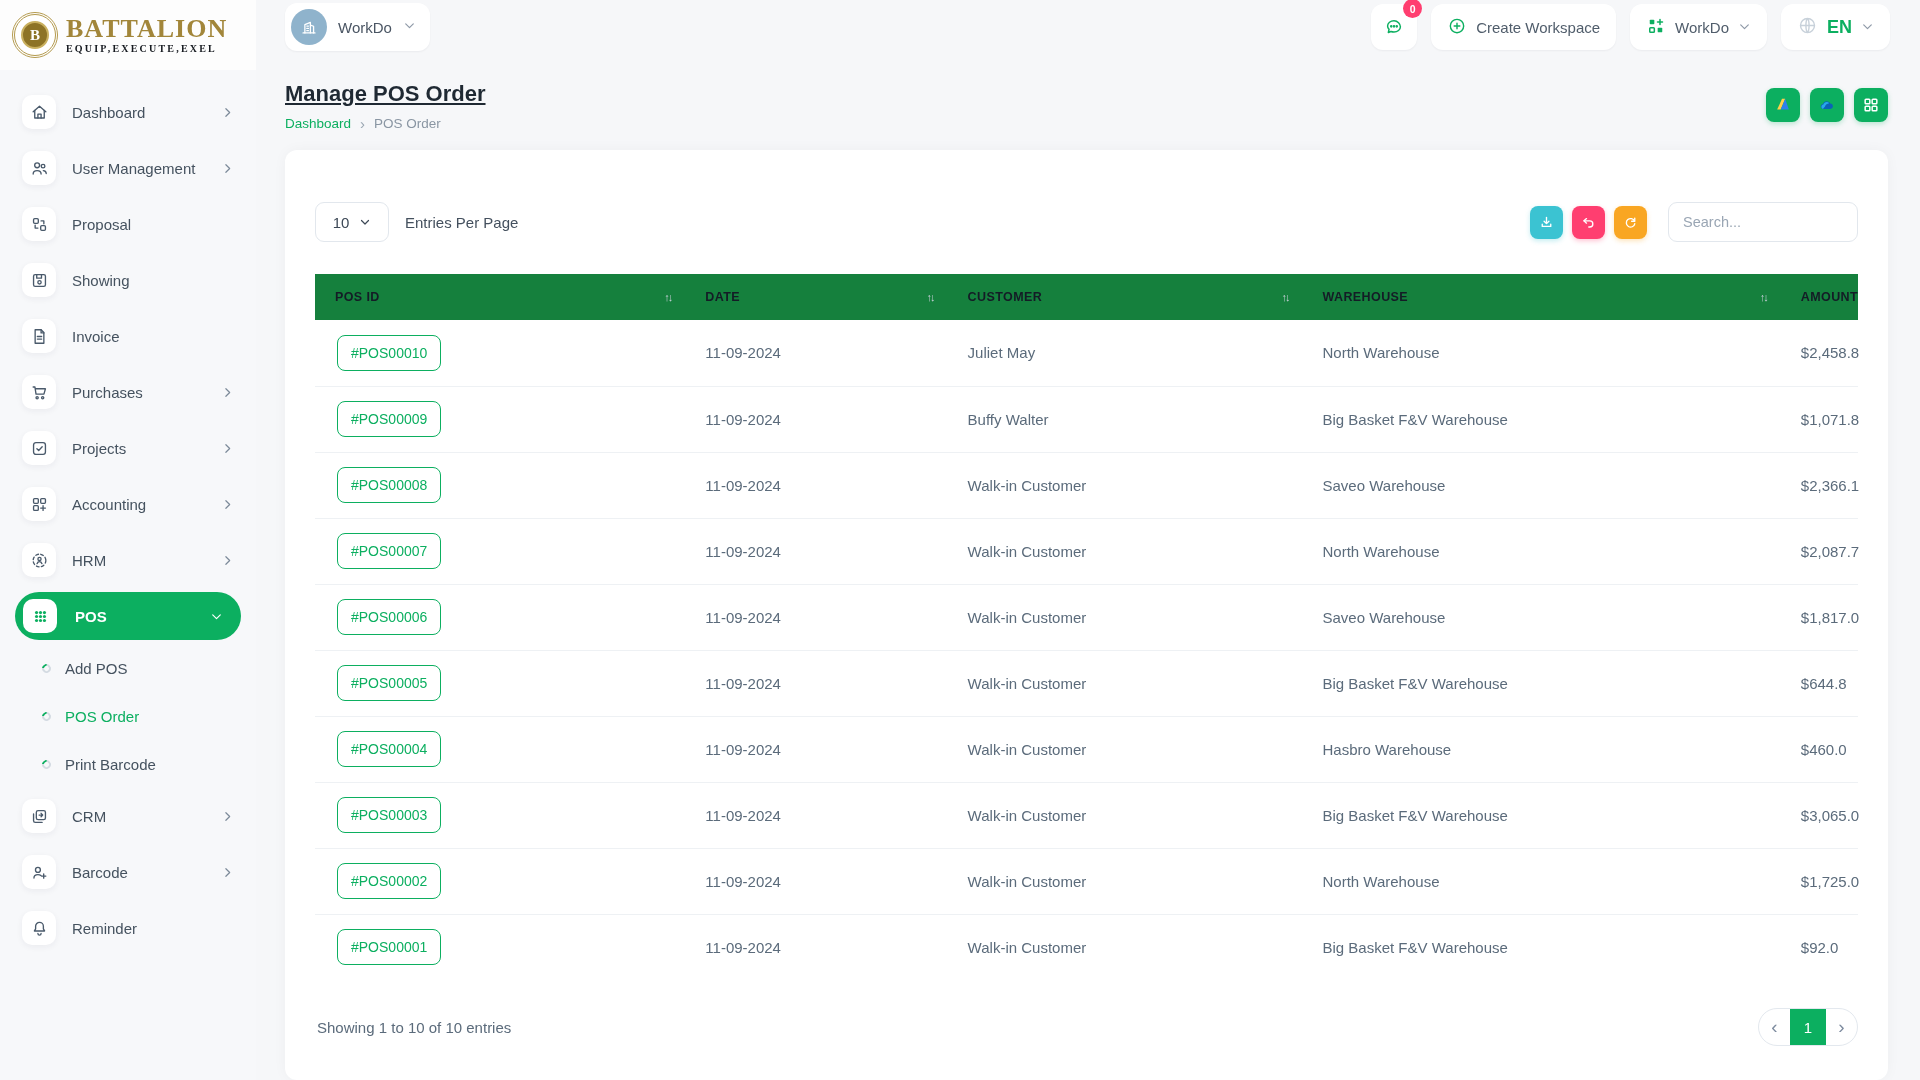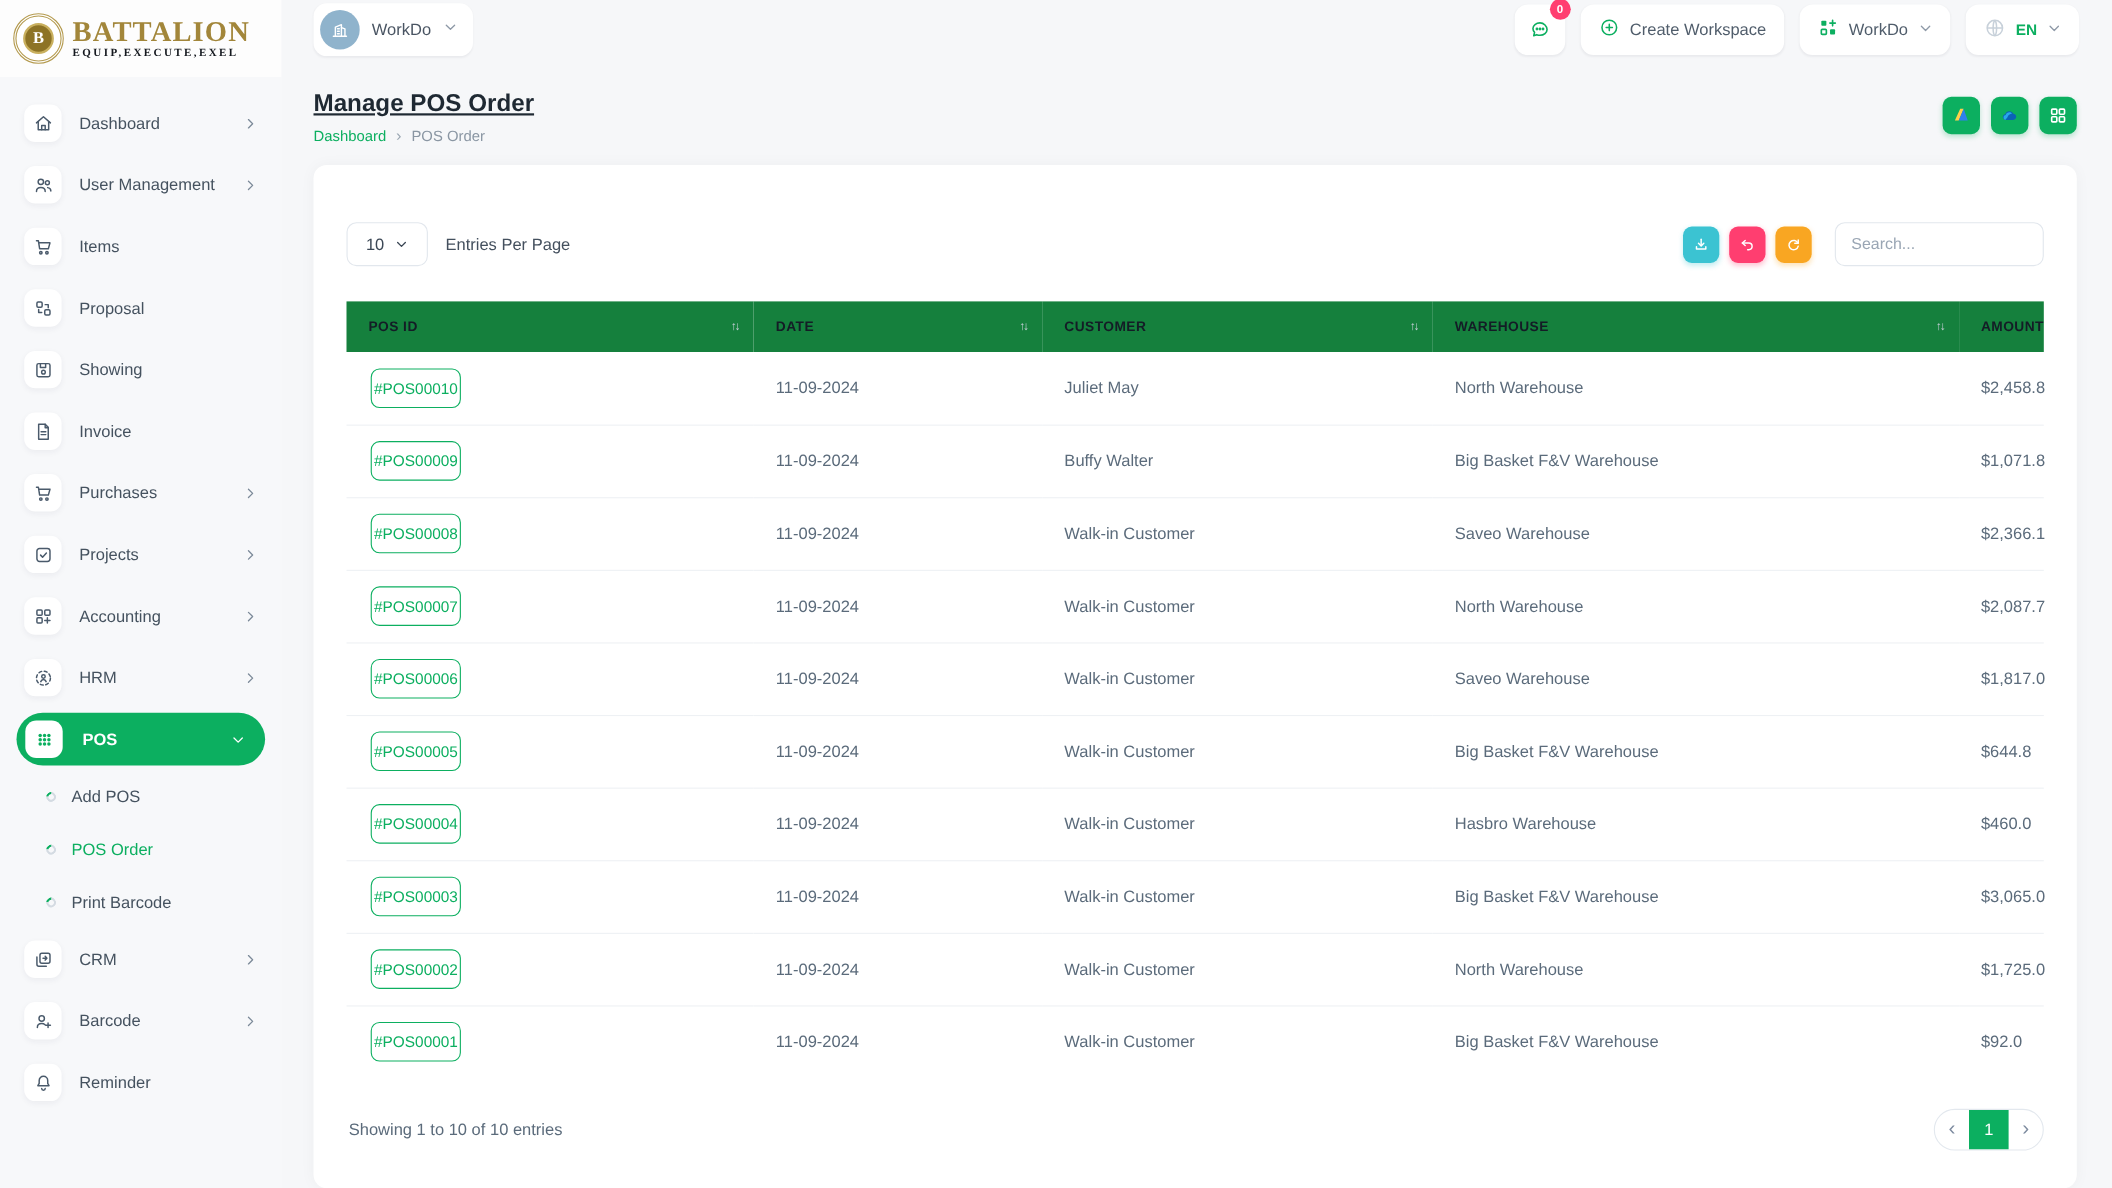--- a/index.html
+++ b/index.html
@@ -38,21 +38,21 @@
   .main { flex:1; display:flex; flex-direction:column; }
   .topbar { height:70px; display:flex; align-items:center; padding:0 30px 0 29px; }
   .pill { background:#fff; border-radius:12px; box-shadow:0 1px 2px rgba(16,24,40,.05); display:flex; align-items:center; cursor:pointer; }
   .ws-chip { height:48px; padding:5px 14px 5px 6px; gap:11px; }
   .avatar { width:36px; height:36px; border-radius:50%; background:#8fb3cc; display:flex; align-items:center; justify-content:center; }
   .chip-label { font-size:15px; color:#4a5563; font-weight:500; }
   .topbar-right { margin-left:auto; display:flex; align-items:center; gap:14px; }
   .icon-btn { width:46px; height:46px; border-radius:12px; justify-content:center; position:relative; }
   .badge { position:absolute; top:-5px; right:-5px; min-width:19px; height:19px; border-radius:10px; background:#ff3e70; color:#fff; font-size:10.5px; font-weight:700; display:flex; align-items:center; justify-content:center; padding:0 5px; }
   .tb-pill { height:46px; padding:0 16px; gap:9px; font-size:15px; color:#505d6b; font-weight:500; }
-  .lang-label { color:#0caf60; font-weight:700; font-size:14px; }
+  .lang-label { color:#0caf60; font-weight:700; font-size:18px; }
 
   .content { padding:26px 32px 0 29px; }
   .page-head { display:flex; align-items:center; }
   .page-title { font-size:22px; font-weight:700; color:#1f2933; line-height:28px;text-decoration:underline; }
   .crumb { margin-top:8px; display:flex; align-items:center; gap:9px; font-size:13.5px; }
   .crumb-home { color:#0caf60; cursor:pointer; }
   .crumb-sep { color:#9aa6b2; font-size:15px; line-height:13px; }
   .crumb-cur { color:#8a96a3; }
   .head-actions { margin-left:auto; display:flex; gap:10px; align-self:flex-start; margin-top:8px; }
   .ga-btn { width:34px; height:34px; border-radius:8px; background:#0caf60; display:flex; align-items:center; justify-content:center; cursor:pointer; box-shadow:0 2px 5px rgba(12,175,96,.25); }
@@ -75,21 +75,21 @@
   table { width:100%; border-collapse:collapse; margin-top:32px; table-layout:fixed; }
   col.c1{width:24%;} col.c2{width:17%;} col.c3{width:23%;} col.c4{width:31%;} col.c5{width:5%;}
   thead tr { background:#15803d; height:46px; }
   th { text-align:left; font-size:12.5px; font-weight:700; color:#141c26; letter-spacing:.4px; padding:0 0 0 20px; }
   .th-flex { display:flex; align-items:center; }
   .sort { margin-left:auto; margin-right:14px; color:#c7cfd8; font-size:11px; letter-spacing:-2px; font-weight:400; }
   tbody tr { height:66px; border-top:1px solid #eef1f4; }
   tbody tr:first-child { border-top:none; }
   td { font-size:15px; color:#5b6b7b; padding-left:20px; white-space:nowrap; }
   td.c-pos { padding-left:22px; }
-  .pos-pill { display:inline-flex; align-items:center; justify-content:center; padding:9px 2px; border:1.5px solid #0caf60; color:#0caf60; border-radius:8px; font-size:14px; background:#fff; cursor:pointer; }
+  .pos-pill { display:inline-flex; align-items:center; justify-content:center; padding:9px 13px; border:1.5px solid #0caf60; color:#0caf60; border-radius:8px; font-size:14px; background:#fff; cursor:pointer; }
 
   .card-footer { margin-top:28px; display:flex; align-items:center; }
   .showing { font-size:15px; color:#5b6b7b; padding-left:2px; }
   .pager { margin-left:auto; display:flex; height:38px; border:1px solid #e3e8ee; border-radius:20px; overflow:hidden; background:#fff; }
   .pg-btn { width:31px; display:flex; align-items:center; justify-content:center; color:#7d8b9f; font-size:19px; cursor:pointer; }
   .pg-page { width:36px; background:#0caf60; color:#fff; font-size:15px; display:flex; align-items:center; justify-content:center; }
 </style>
 </head>
 <body>
 
@@ -134,30 +134,20 @@
             </svg>
         </span>
         <span class="nav-label">User Management</span>
         <span class="nav-chev">
             <svg viewBox="0 0 24 24" fill="none" stroke="#7c8a99" stroke-width="2.2" stroke-linecap="round" stroke-linejoin="round">
               <path d="M9 5l7 7-7 7"></path>
             </svg>
           </span>
       </div>
 
-      <div class="nav-item">
-        <span class="nav-ic">
-          <svg viewBox="0 0 24 24" fill="none" stroke="#4a5a6b" stroke-width="1.7" stroke-linecap="round" stroke-linejoin="round">
-              <path d="M4 5h2.2l1.4 9h10l1.9-6.7H7"></path>
-              <circle cx="9" cy="18.6" r="1.4"></circle>
-              <circle cx="16" cy="18.6" r="1.4"></circle>
-            </svg>
-        </span>
-        <span class="nav-label">Items</span>
-      </div>
 
       <div class="nav-item">
         <span class="nav-ic">
           <svg viewBox="0 0 24 24" fill="none" stroke="#4a5a6b" stroke-width="1.7" stroke-linecap="round" stroke-linejoin="round">
               <rect x="4.5" y="4.5" width="6" height="6" rx="1.4"></rect>
               <rect x="13.5" y="13.5" width="6" height="6" rx="1.4"></rect>
               <path d="M14 7.5h3.5v3.5"></path>
               <path d="M10 16.5H6.5V13"></path>
             </svg>
         </span>

